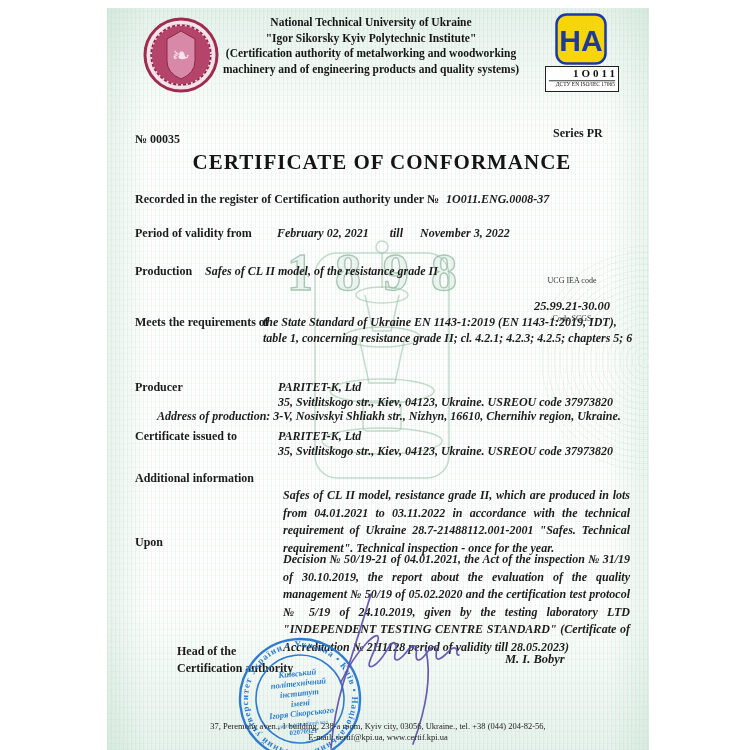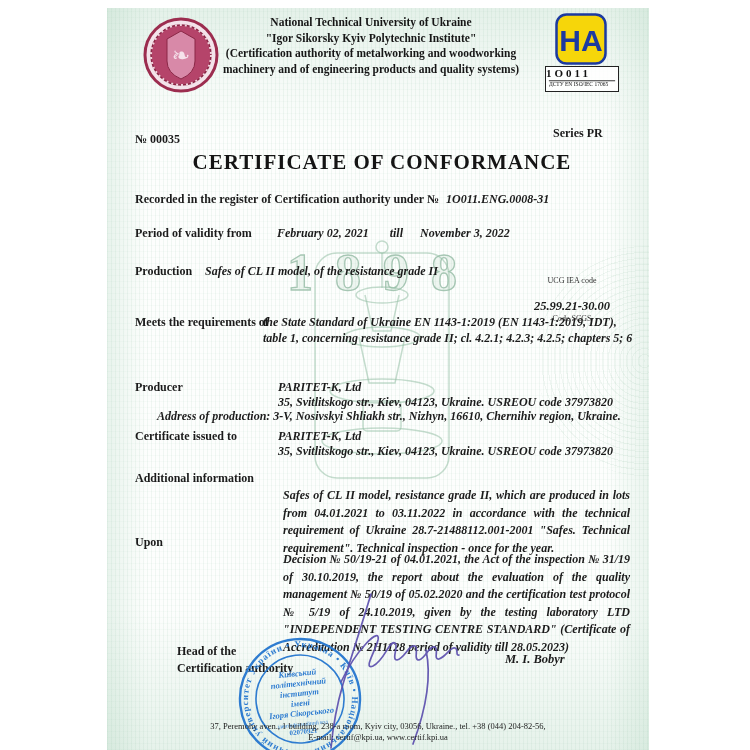--- a/index.html
+++ b/index.html
@@ -32,21 +32,21 @@
   
   #wm-rings {
     left:430px; top:238px; width:215px; height:230px; border-radius:50%;
     background:repeating-radial-gradient(circle at 50% 50%, rgba(150,192,166,0.16) 0 1px, rgba(0,0,0,0) 1px 6px);
     opacity:.8;
   }
 
   
   #hdr-text { left:108px; top:7px; width:312px; text-align:center; font-weight:bold; font-size:11.5px; line-height:15.5px; color:#161616; }
 
-  #accr-box { left:438px; top:58px; width:74px; height:26px; border:1.5px solid #222; background:rgba(255,255,255,0.85); text-align:left; }
+  #accr-box { left:438px; top:58px; width:74px; height:26px; border:1.5px solid #222; background:rgba(255,255,255,0.85); text-align:right; }
   #accr-code { font-weight:bold; font-size:11px; letter-spacing:3px; line-height:13px; color:#111; }
   #accr-std { font-size:6px; line-height:7px; color:#111; border-top:1px solid #222; white-space:nowrap; transform:scale(0.92); }
 
   #title { left:25px; top:142px; width:500px; text-align:center; font-weight:bold; font-size:21px; letter-spacing:1px; color:#141414; }
 
   #footer { left:21px; top:713px; width:500px; text-align:center; font-size:8.5px; line-height:11px; color:#222; }
 
   .seal-svg text { fill:#2e7cd0; }
 
   #signer { left:398px; top:644px; font-weight:bold; font-style:italic; font-size:12.5px; color:#1b1b1b; }
@@ -98,21 +98,21 @@
       <div id="accr-std">ДСТУ EN ISO/IEC 17065</div>
     </div>
 
     <div class="abs lbl" style="left:28px; top:124px;">№ 00035</div>
     <div class="abs lbl" style="left:446px; top:118px;">Series PR</div>
 
     <div id="title" class="abs">CERTIFICATE OF CONFORMANCE</div>
 
     <div class="abs" style="left:28px; top:184px; font-size:12px;">
       <span class="lbl">Recorded in the register of Certification authority under №</span>
-      <span class="val" style="margin-left:4px;">1О011.ENG.0008-31</span>
+      <span class="val" style="margin-left:4px;">1О011.ENG.0008-37</span>
     </div>
 
     <div class="abs lbl" style="left:28px; top:218px;">Period of validity from</div>
     <div class="abs" style="left:170px; top:218px; font-size:12px;">
       <span class="val">February 02, 2021</span>
       <span class="val" style="margin:5px 14px 0 18px;">till</span>
       <span class="val">November 3, 2022</span>
     </div>
 
     <div class="abs lbl" style="left:28px; top:256px;">Production</div>

